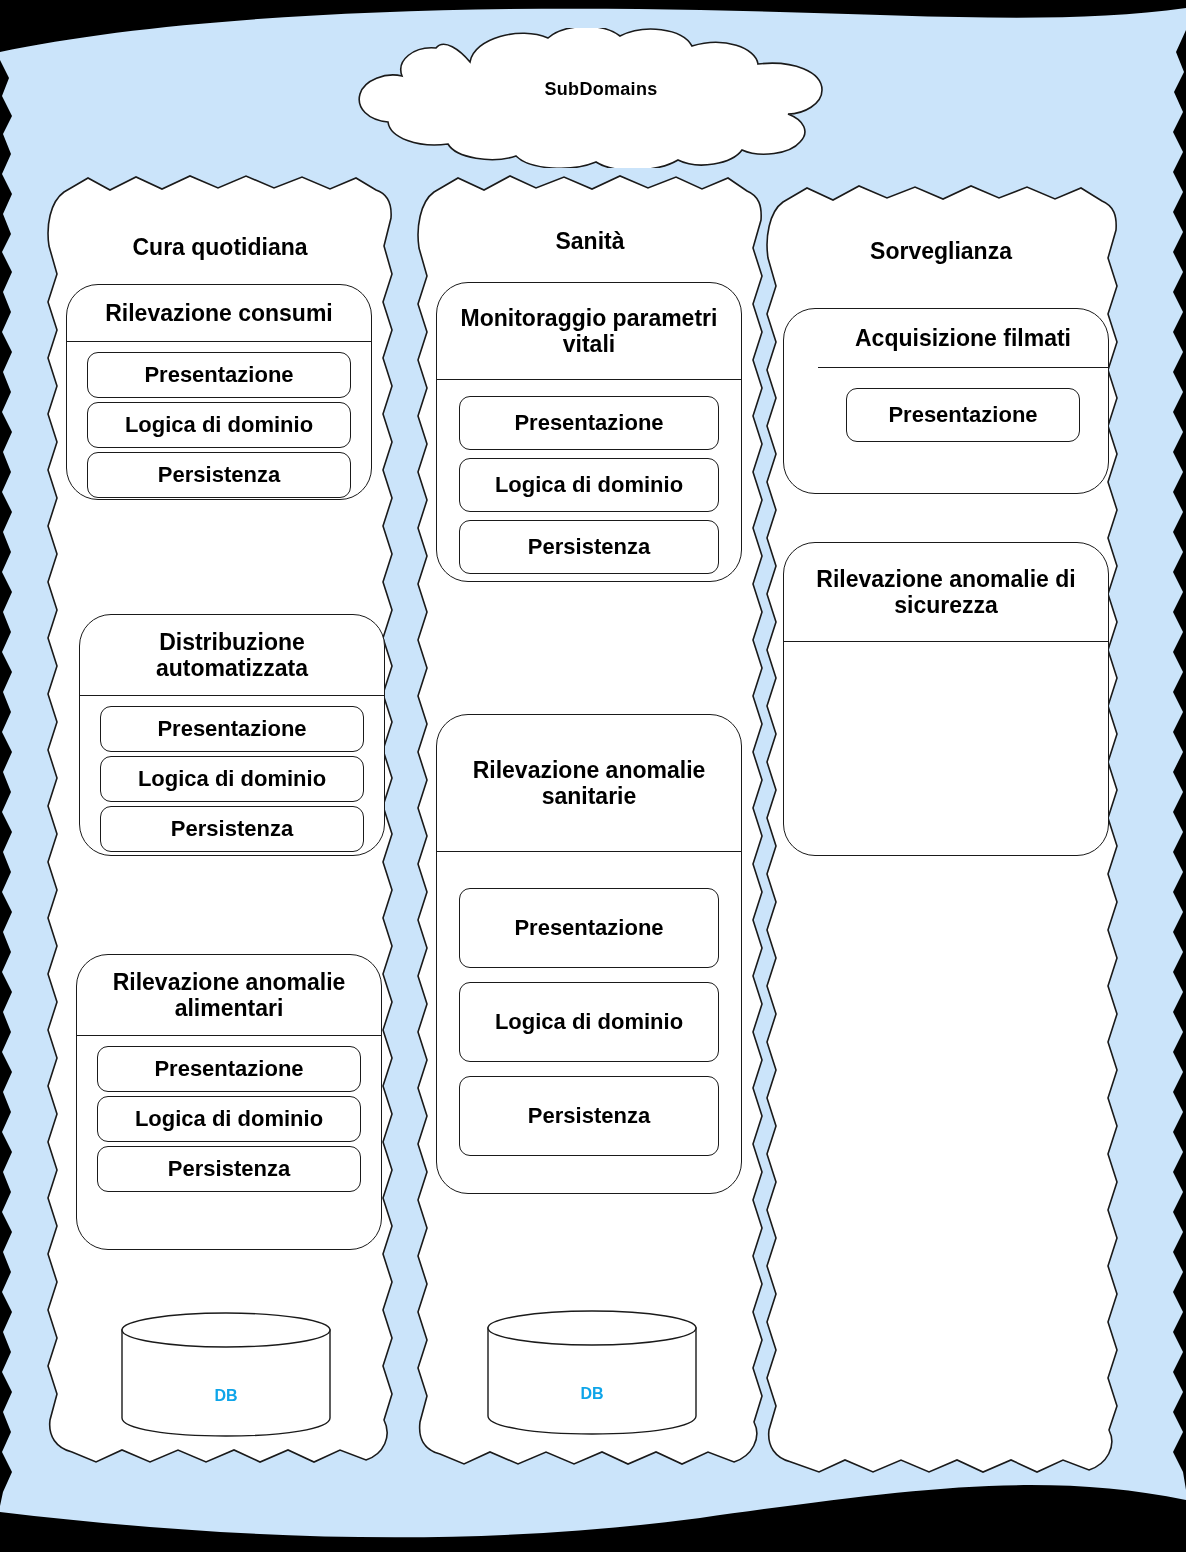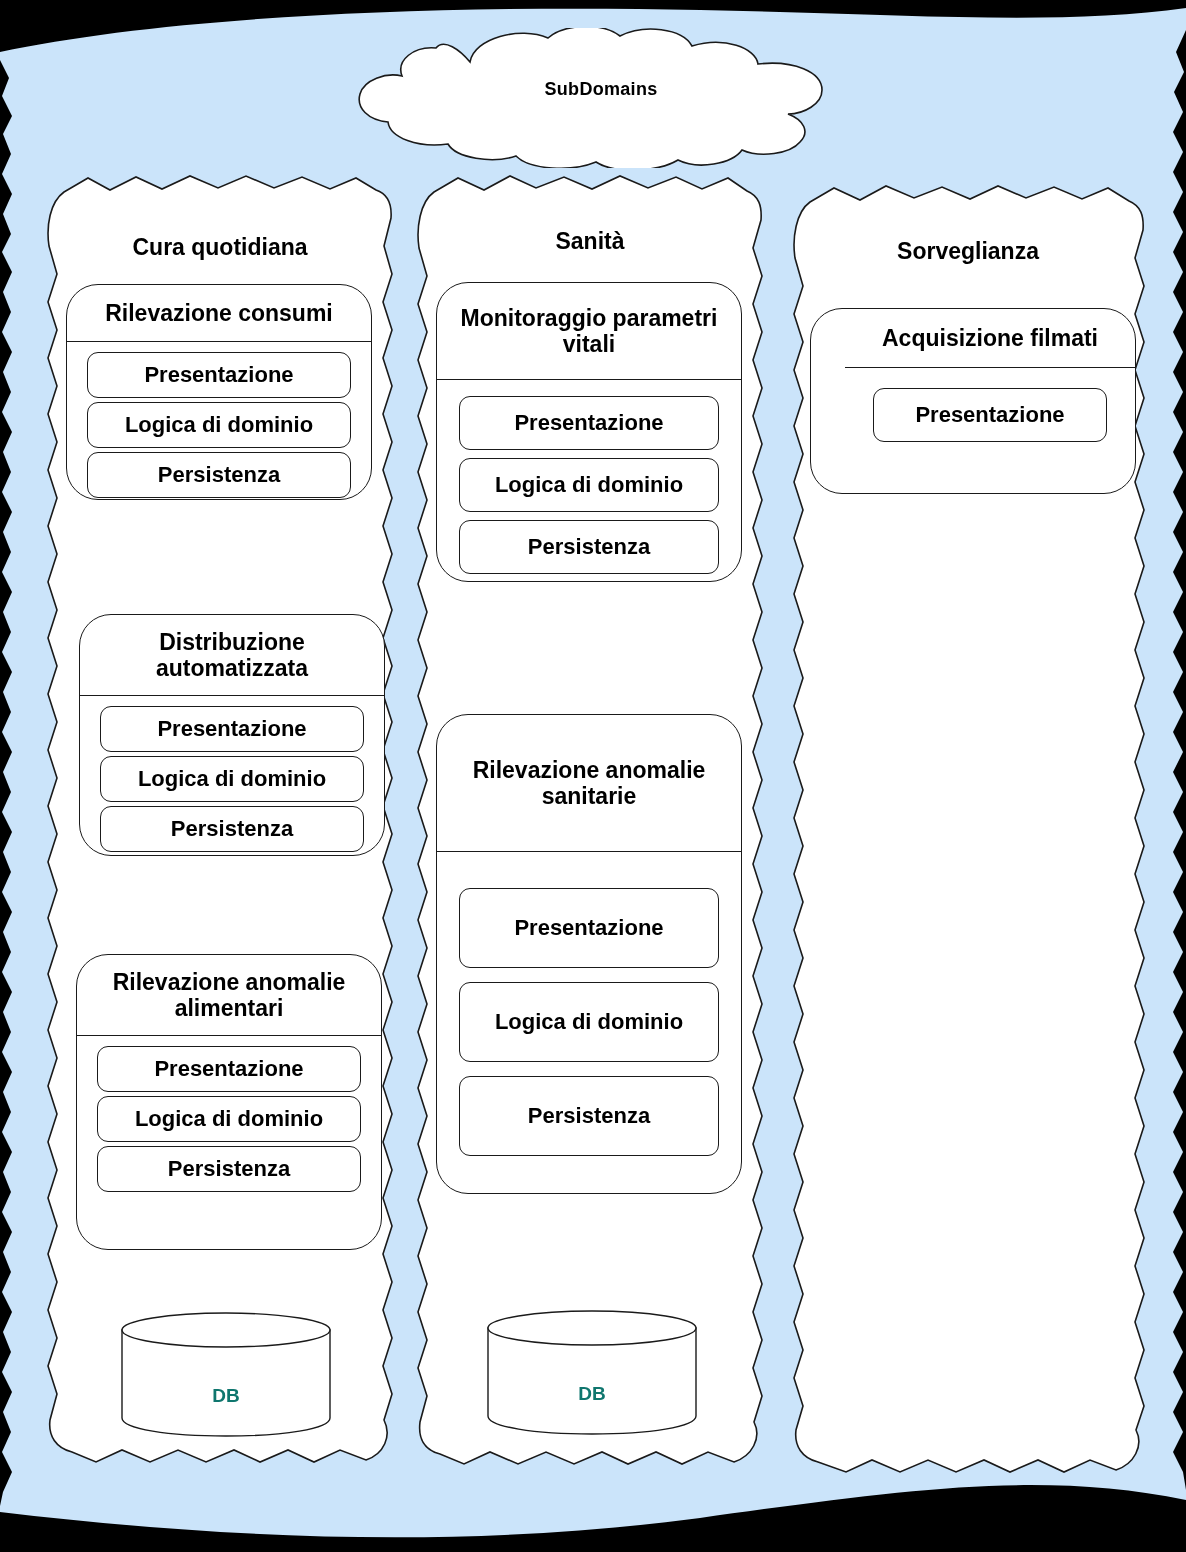--- a/index.html
+++ b/index.html
@@ -141,23 +141,23 @@
   }
   .db svg { display: block; width: 100%; height: 100%; }
   .db-label {
     position: absolute;
     left: 0; top: 0;
     width: 100%;
     height: 100%;
     display: flex;
     align-items: center;
     justify-content: center;
-    font-size: 19px;
-    font-weight: bold;
-    color: #0f766e;
+    font-size: 16px;
+    font-weight: bold;
+    color: #0ea5e9;
   }
 </style>
 </head>
 <body>
 
 <div id="stage">
 
   <svg id="frame-svg" viewBox="0 0 1186 1552" preserveAspectRatio="none">
     <path d="M0,52 C160,18 420,4 700,10 C900,14 1060,26 1186,8
              L1186,1500 C1040,1470 900,1490 700,1518 C460,1550 220,1538 0,1512 Z" fill="#cbe4fa" stroke="none"></path>
@@ -324,21 +324,21 @@
 
       <div class="db" style="left:72px; top:1136px; width:212px; height:128px;">
         <svg viewBox="0 0 212 128" preserveAspectRatio="none">
           <path d="M2,20 L2,108 C2,119 49,126 106,126 C163,126 210,119 210,108 L210,20 Z" fill="#ffffff" stroke="#1a1a1a" stroke-width="1.4"></path>
           <ellipse cx="106" cy="20" rx="104" ry="17" fill="#ffffff" stroke="#1a1a1a" stroke-width="1.4"></ellipse>
         </svg>
         <div class="db-label" style="padding-top:22px;">DB</div>
       </div>
     </div>
 
-    <div class="column" style="left:788px; top:182px; width:360px; height:1296px;">
+    <div class="column" style="left:761px; top:182px; width:360px; height:1296px;">
       <svg class="col-svg" viewBox="0 0 360 1296" preserveAspectRatio="none">
         <path d="M22,20
                  L46,6 L72,18 L98,4 L126,16 L154,5 L182,17 L210,4 L238,16 L266,5
                  L294,17 L320,6 L341,19
                  C353,24 356,34 355,48
                  L347,76 L356,104 L347,132 L356,160 L347,188 L356,216 L347,244
                  L356,272 L347,300 L356,328 L347,356 L356,384 L347,412 L356,440
                  L347,468 L356,496 L347,524 L356,552 L347,580 L356,608 L347,636
                  L356,664 L347,692 L356,720 L347,748 L356,776 L347,804 L356,832
                  L347,860 L356,888 L347,916 L356,944 L347,972 L356,1000 L347,1028
@@ -361,16 +361,21 @@
       </div>
 
       <div class="card" style="left:22px; top:126px; width:326px; height:186px;padding-left:34px;">
         <div class="card-title" style="height:58px;">Acquisizione filmati</div>
         <div class="card-divider"></div>
         <div class="card-body" style="padding:20px 28px 20px 28px;">
           <div class="layer" style="height:54px;">Presentazione</div>
         </div>
       </div>
 
+      <div class="card" style="left:22px; top:360px; width:326px; height:314px;">
+        <div class="card-title" style="height:98px;">Rilevazione anomalie di sicurezza</div>
+        <div class="card-divider"></div>
+        <div class="card-body" style="padding:10px 28px 10px 28px; height:200px;"></div>
+      </div>
     </div>
 
   </div>
 </div>
 
 </body></html>

